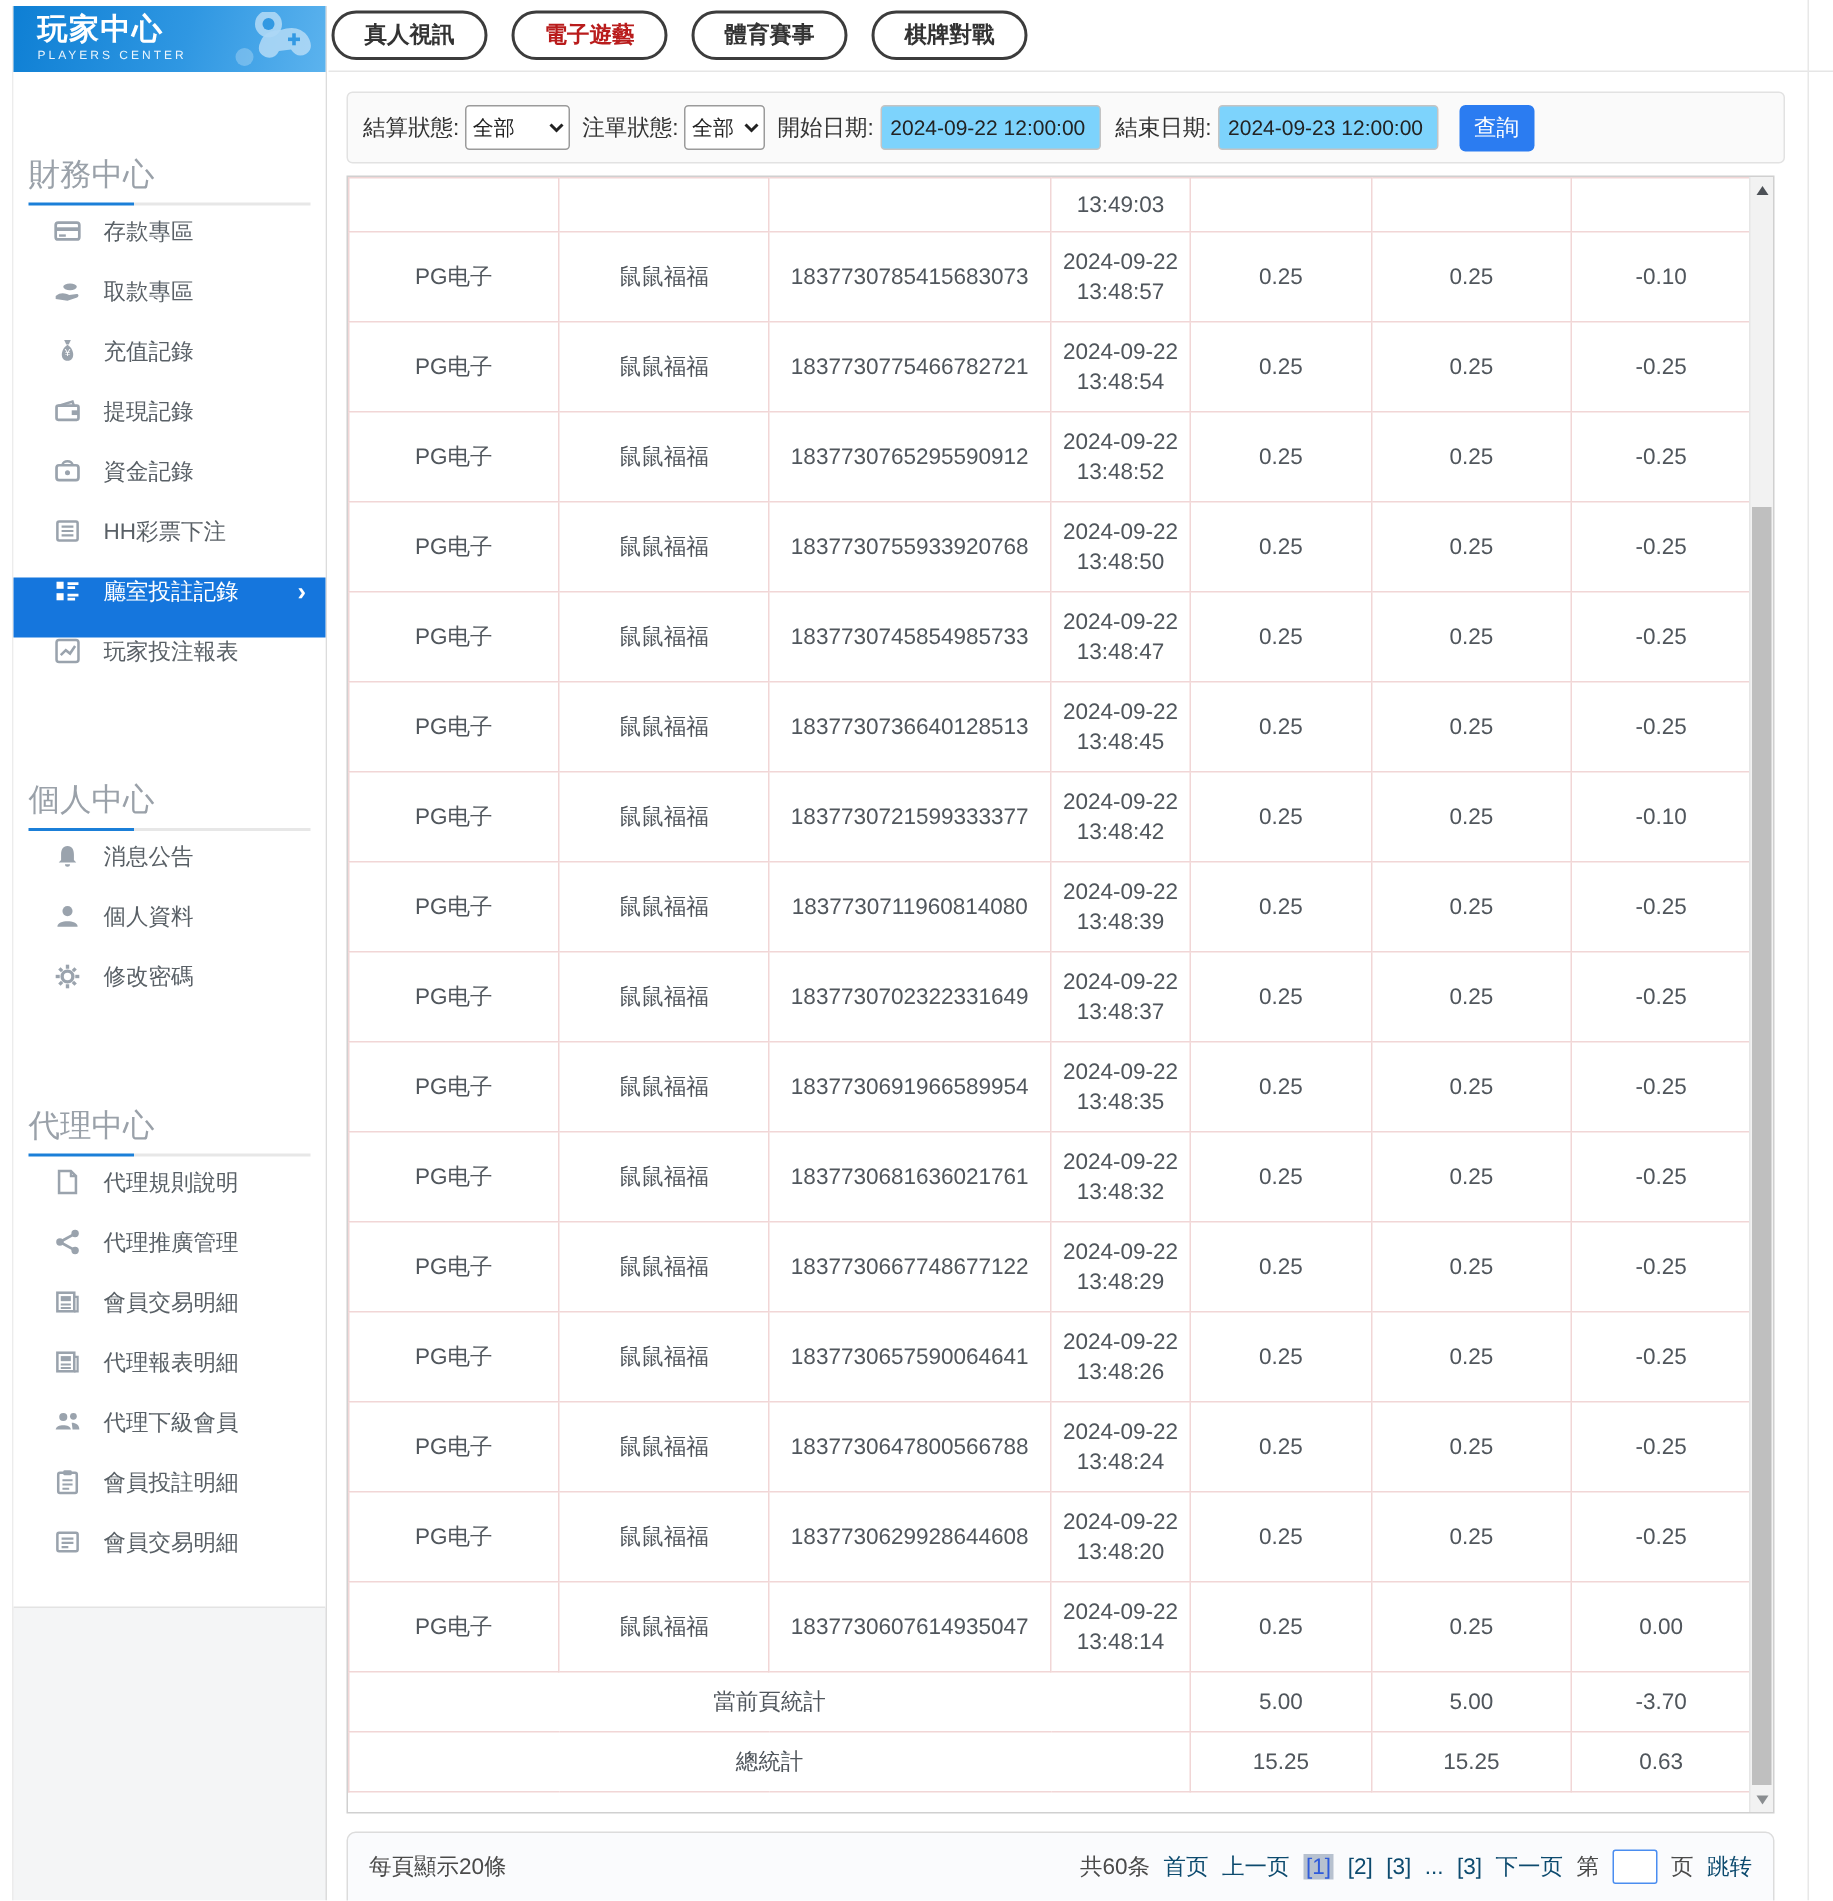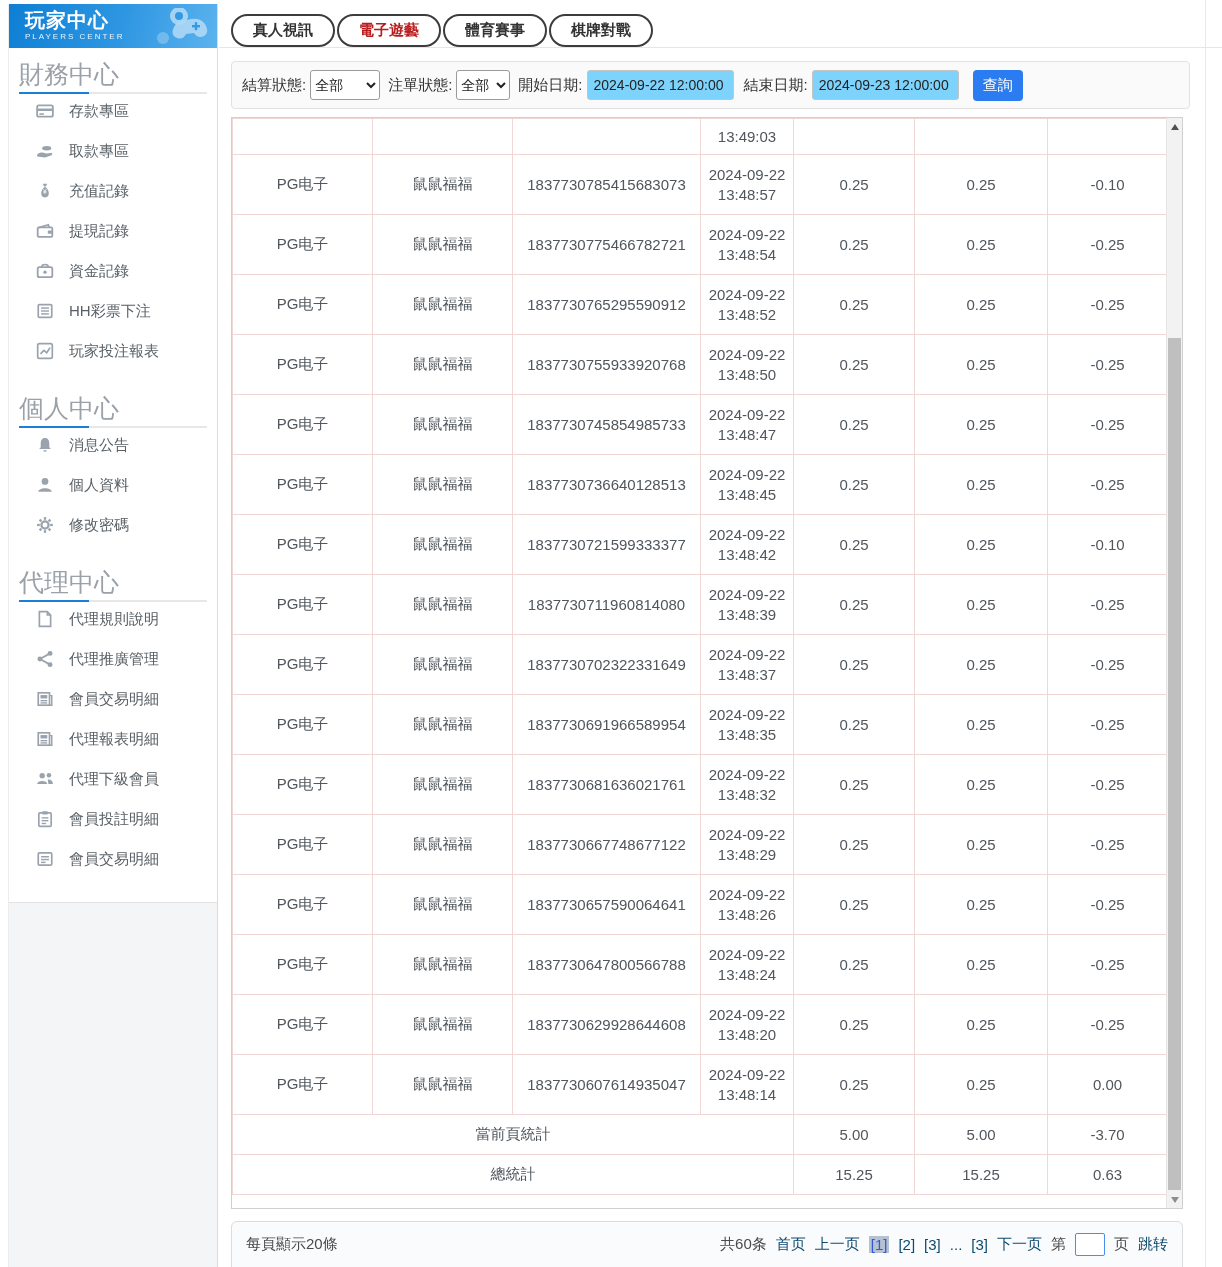--- a/index.html
+++ b/index.html
@@ -10,36 +10,36 @@
   
   #sidebar { position:absolute; left:8px; top:4px; width:210px; height:1263px;
     border-left:1px solid #ececec; border-right:1px solid #dcdcdc; background:#f4f5f6;
     display:flex; flex-direction:column; }
   .logo { height:44px; background:linear-gradient(105deg,#0e7fd4 0%,#2f97e2 55%,#5cb3ee 100%);
     position:relative; overflow:hidden; padding:4px 0 0 16px; flex:none; }
   .logo-title { color:#fff; font-size:20px; font-weight:bold; letter-spacing:1px; line-height:24px; }
   .logo-sub { color:#eaf5fd; font-size:8px; letter-spacing:2px; line-height:10px; }
   .logo svg { position:absolute; right:6px; top:4px; opacity:.85; }
   #menu { background:#fff; border-bottom:1px solid #e3e3e3; padding-bottom:12px; flex:none; }
-  .side-section-title { color:#9aa1a9; font-size:25px; padding:13px 10px 0 10px; line-height:26px; }
+  .side-section-title { color:#9aa1a9; font-size:21px; padding:13px 10px 0 10px; line-height:26px;margin-top:43px; }
   .side-underline { height:2px; margin:5px 10px 8px 10px;
     background:linear-gradient(to right,#1b7fd8 0,#1b7fd8 70px,#e7e7e7 70px,#e7e7e7 100%); }
   .side-item { height:40px; display:flex; align-items:flex-start; padding-left:27px;
     color:#596066; font-size:15px; cursor:pointer; position:relative; }
   .side-item .ic { width:18px; height:18px; margin-right:15px; color:#9aa3ad; flex:none; }
   .side-item .ic svg { width:18px; height:18px; display:block; }
   .side-item.active { background:#1576dd; color:#fff; }
   .side-item.active .ic { color:#fff; }
   .side-item .chev { position:absolute; right:13px; font-size:17px; color:#fff; font-weight:bold; }
 
   
   #main { position:absolute; left:219px; top:0; width:1003px; height:1267px; background:#fff; }
   .right-gutter { position:absolute; left:1205px; top:0; width:1px; height:1267px; background:#e8e8e8; }
 
-  .tab-bar { height:48px; display:flex; align-items:flex-end; gap:2px; padding-left:12px;
+  .tab-bar { height:48px; display:flex; align-items:center; gap:16px; padding-left:2px;
     border-bottom:1px solid #e6e6e6; }
   .tab-pill { min-width:100px; height:33px; border:2px solid #3c3c3c; border-radius:17px;
     background:#fff; display:flex; align-items:center; justify-content:center;
     font-size:15px; font-weight:600; color:#333; padding:0 20px; cursor:pointer; }
   .tab-pill.active { color:#b91c1c; }
 
   .filter-bar { margin:13px 32px 0 12px; height:48px; background:#fafafa;
     border:1px solid #e2e2e2; border-radius:4px; display:flex; align-items:center;
     padding:0 10px; font-size:15px; color:#333; }
   .filter-bar label { margin-right:4px; white-space:nowrap; }
@@ -158,20 +158,34 @@
         <div class="side-item">
           <span class="ic">
             <svg viewBox="0 0 16 16">
               <rect x="2" y="2.4" width="12" height="11.2" rx="1" fill="none" stroke="currentColor" stroke-width="1.5"></rect>
               <line x1="4.5" y1="5.4" x2="11.5" y2="5.4" stroke="currentColor" stroke-width="1.3"></line>
               <line x1="4.5" y1="8" x2="11.5" y2="8" stroke="currentColor" stroke-width="1.3"></line>
               <line x1="4.5" y1="10.6" x2="11.5" y2="10.6" stroke="currentColor" stroke-width="1.3"></line>
             </svg>
           </span>
           <span>HH彩票下注</span>
+        </div>
+        <div class="side-item active">
+          <span class="ic">
+            <svg viewBox="0 0 16 16">
+              <rect x="1.5" y="2.5" width="4.2" height="4.2" fill="currentColor"></rect>
+              <rect x="1.5" y="9.3" width="4.2" height="4.2" fill="currentColor"></rect>
+              <line x1="8" y1="3.6" x2="14.5" y2="3.6" stroke="currentColor" stroke-width="1.6"></line>
+              <line x1="8" y1="6" x2="12.5" y2="6" stroke="currentColor" stroke-width="1.6"></line>
+              <line x1="8" y1="10.4" x2="14.5" y2="10.4" stroke="currentColor" stroke-width="1.6"></line>
+              <line x1="8" y1="12.8" x2="12.5" y2="12.8" stroke="currentColor" stroke-width="1.6"></line>
+            </svg>
+          </span>
+          <span>廳室投註記錄</span>
+          <span class="chev">›</span>
         </div>
         <div class="side-item">
           <span class="ic">
             <svg viewBox="0 0 16 16">
               <rect x="1.5" y="1.5" width="13" height="13" rx="1.5" fill="none" stroke="currentColor" stroke-width="1.5"></rect>
               <polyline points="4,10.5 7,7.5 9.5,9.5 12.5,5" fill="none" stroke="currentColor" stroke-width="1.5"></polyline>
             </svg>
           </span>
           <span>玩家投注報表</span>
         </div>

